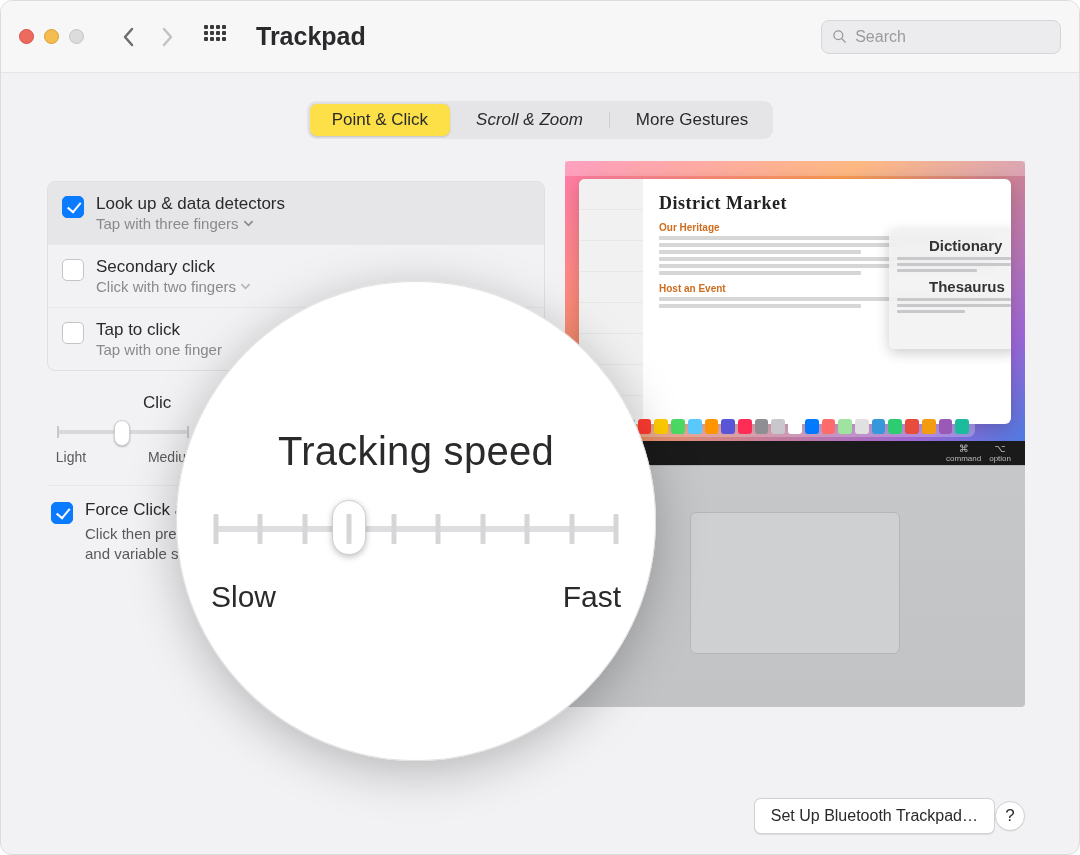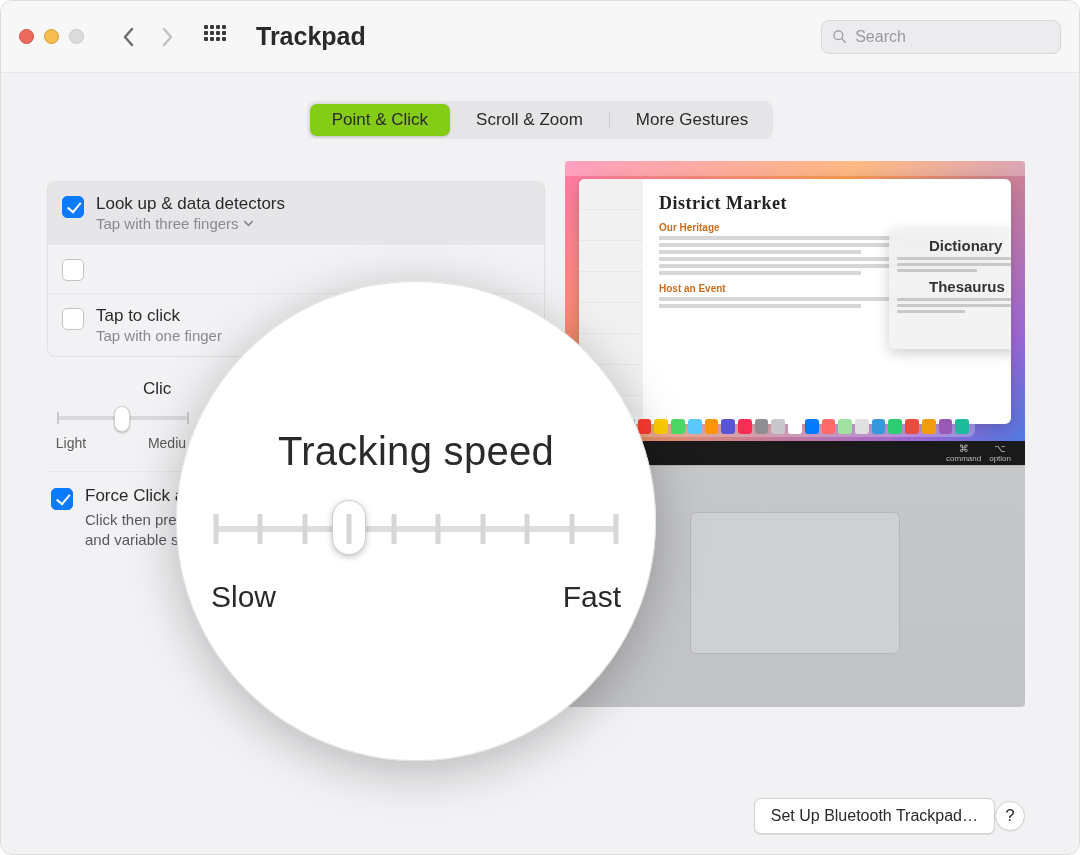--- a/index.html
+++ b/index.html
@@ -64,22 +64,22 @@
   
   .tabs {
     display:flex; justify-content:center; margin-top:28px;
   }
   .tabs-inner {
     background:#e5e5e7; border-radius:9px; padding:3px; display:flex; gap:0;
   }
   .tab {
     padding: 6px 22px; font-size:17px; color:#2a2a2c; border-radius:7px;
   }
-  .tab.active { background:#84cc16; box-shadow:0 0.5px 2px rgba(0,0,0,0.15); font-weight:500;}
-  .tab + .tab { margin-left:4px; }
+  .tab.active { background:#fde047; box-shadow:0 0.5px 2px rgba(0,0,0,0.15); font-weight:500;}
+  .tab + .tab { margin-left:4px;font-style:italic; }
   .tab-sep { width:1px; background:#cfcfd2; margin: 8px 4px; }
 
   
   .content {
     display:flex; gap:0; padding: 22px 46px 0 46px;
   }
   .left-col { width: 498px; }
   .options {
     border:1px solid #e0e0e2;
     border-radius:8px;
@@ -300,20 +300,29 @@
               <span>Tap with three fingers</span>
               <span class="chev-down"><svg viewBox="0 0 12 12">
                     <path d="M2 4 L6 8 L10 4" stroke="#8a8a8e" stroke-width="1.8" fill="none" stroke-linecap="round"></path>
                   </svg></span>
             </div>
           </div>
         </div>
 
         <div class="option">
           <div class="checkbox"></div>
+          <div class="opt-text">
+            <div class="opt-title">Secondary click</div>
+            <div class="opt-sub">
+              <span>Click with two fingers</span>
+              <span class="chev-down"><svg viewBox="0 0 12 12">
+                    <path d="M2 4 L6 8 L10 4" stroke="#b5b5b8" stroke-width="1.8" fill="none" stroke-linecap="round"></path>
+                  </svg></span>
+            </div>
+          </div>
         </div>
 
         <div class="option" style="border-bottom:none;">
           <div class="checkbox"></div>
           <div class="opt-text">
             <div class="opt-title">Tap to click</div>
             <div class="opt-sub">
               <span>Tap with one finger</span>
             </div>
           </div>

